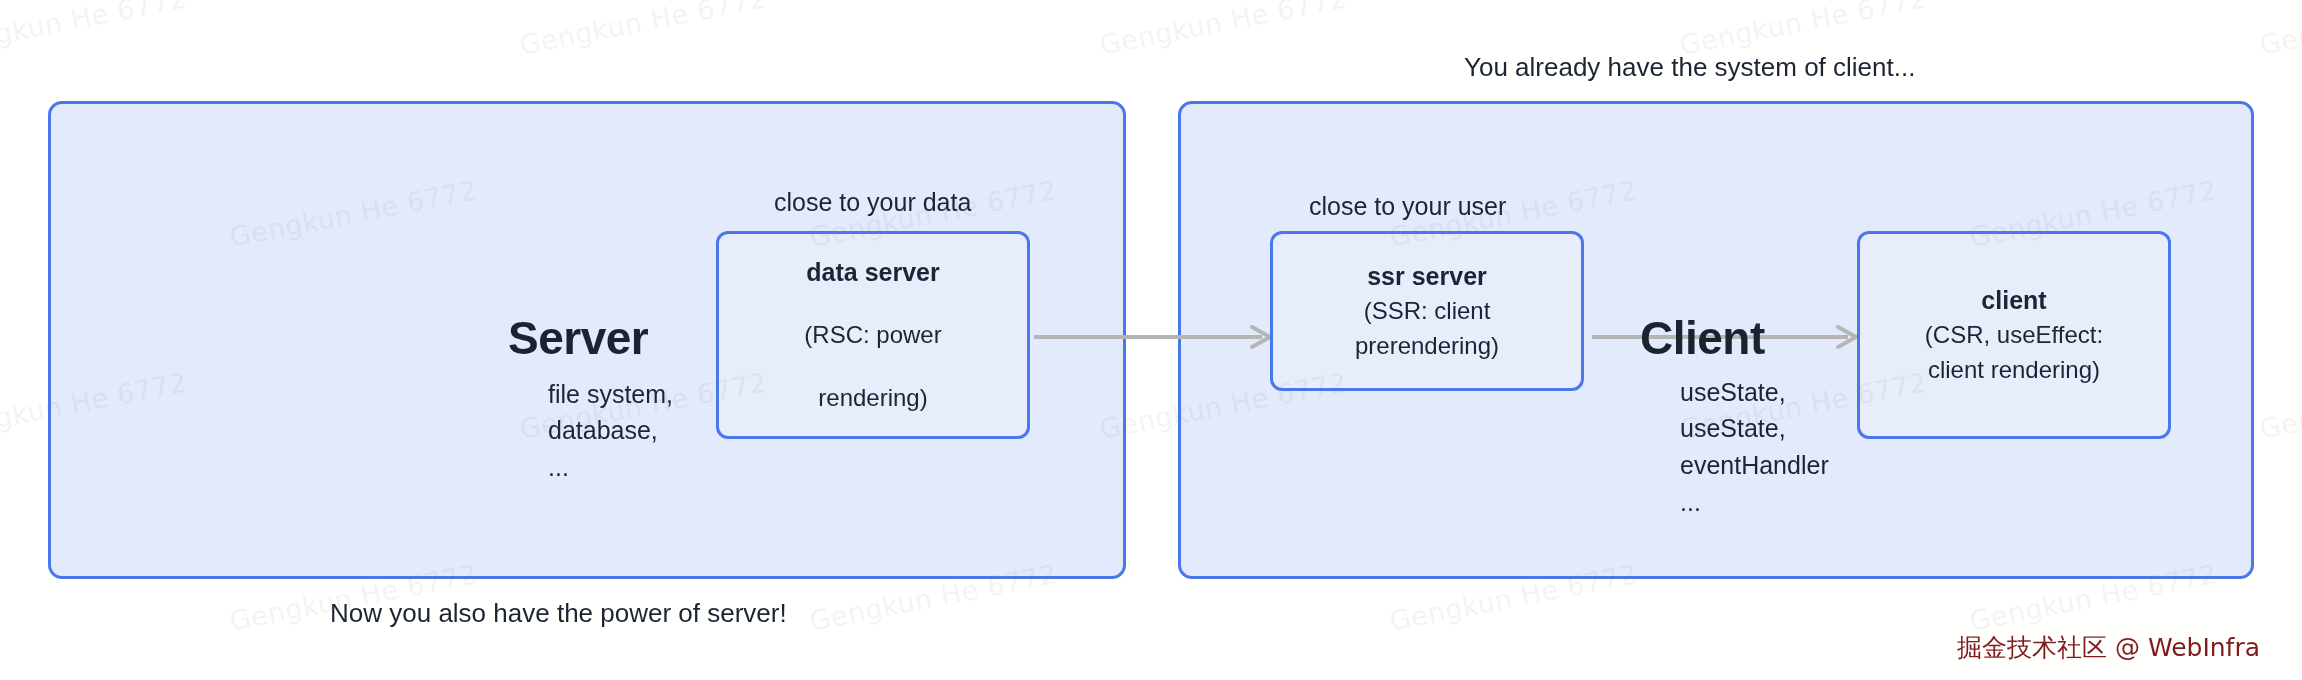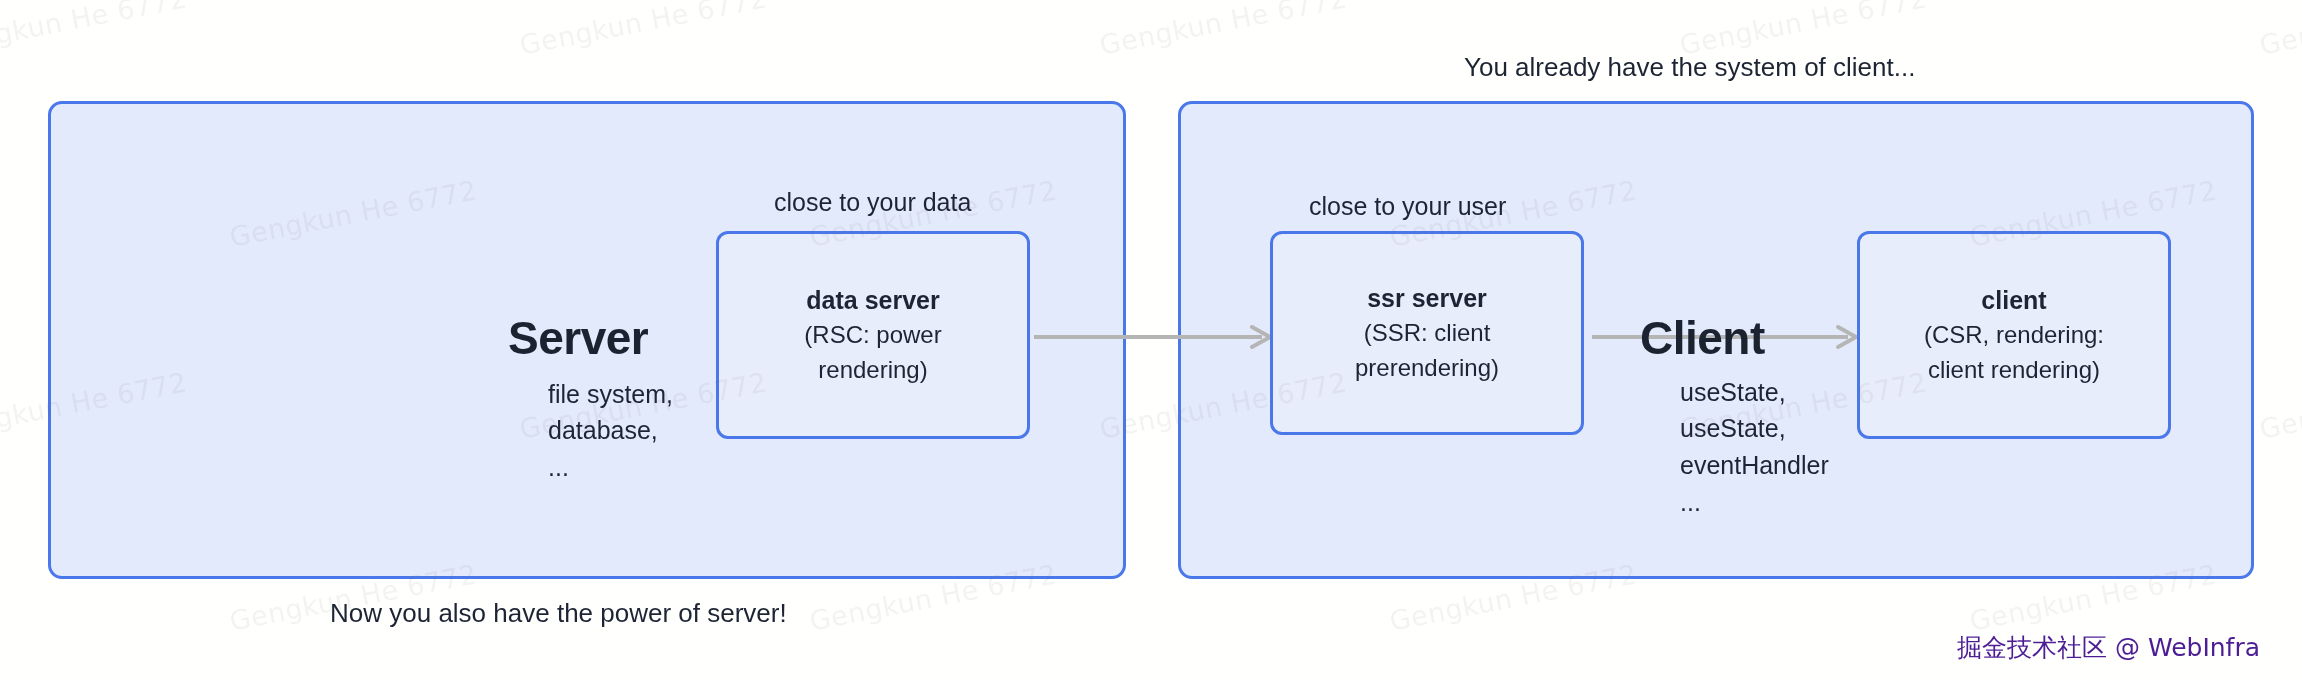--- a/index.html
+++ b/index.html
@@ -56,22 +56,22 @@
     background: #e8edfc;
     border: 3px solid #4a78ea;
     border-radius: 12px;
     box-sizing: border-box;
     display: flex;
     flex-direction: column;
     align-items: center;
     justify-content: center;
     z-index: 3;
   }
-  #node-data-server { left: 716px;  top: 231px; width: 314px; height: 208px; }
-  #node-ssr-server  { left: 1270px; top: 231px; width: 314px; height: 204px; }
+  #node-data-server { left: 716px;  top: 231px; width: 314px; height: 208px; gap: 28px; }
+  #node-ssr-server  { left: 1270px; top: 231px; width: 314px; height: 160px; }
   #node-client      { left: 1857px; top: 231px; width: 314px; height: 208px; }
 
   .node-title {
     font-size: 25px;
     font-weight: 700;
     color: #1d2433;
     line-height: 1.32;
     text-align: center;
   }
   .node-sub {
@@ -139,21 +139,21 @@
   }
   #arrow-1 { left: 1034px; top: 325px; }
   #arrow-2 { left: 1592px; top: 325px; }
 
   
   #credit {
     position: absolute;
     right: 42px;
     bottom: 16px;
     font-size: 25px;
-    color: #4c1d95;
+    color: #7f1d1d;
     font-family: "DejaVu Sans", sans-serif;
     white-space: nowrap;
     z-index: 6;
   }
 </style>
 </head>
 <body>
 
 <div id="stage">
 
@@ -218,21 +218,21 @@
   <div class="bigblock" id="block-client">
     <div class="big-title">Client</div>
     <div class="big-line">useState,</div>
     <div class="big-line">useState,</div>
     <div class="big-line">eventHandler</div>
     <div class="big-line">...</div>
   </div>
 
   <div class="node" id="node-client">
     <div class="node-title">client</div>
-    <div class="node-sub">(CSR, rendering:</div>
+    <div class="node-sub">(CSR, useEffect:</div>
     <div class="node-sub">client rendering)</div>
   </div>
 
   <div class="cap-outer" id="cap-top">You already have the system of client...</div>
   <div class="cap-outer" id="cap-bottom">Now you also have the power of server!</div>
 
   <div id="credit">掘金技术社区 @ WebInfra</div>
 
 </div>
 

